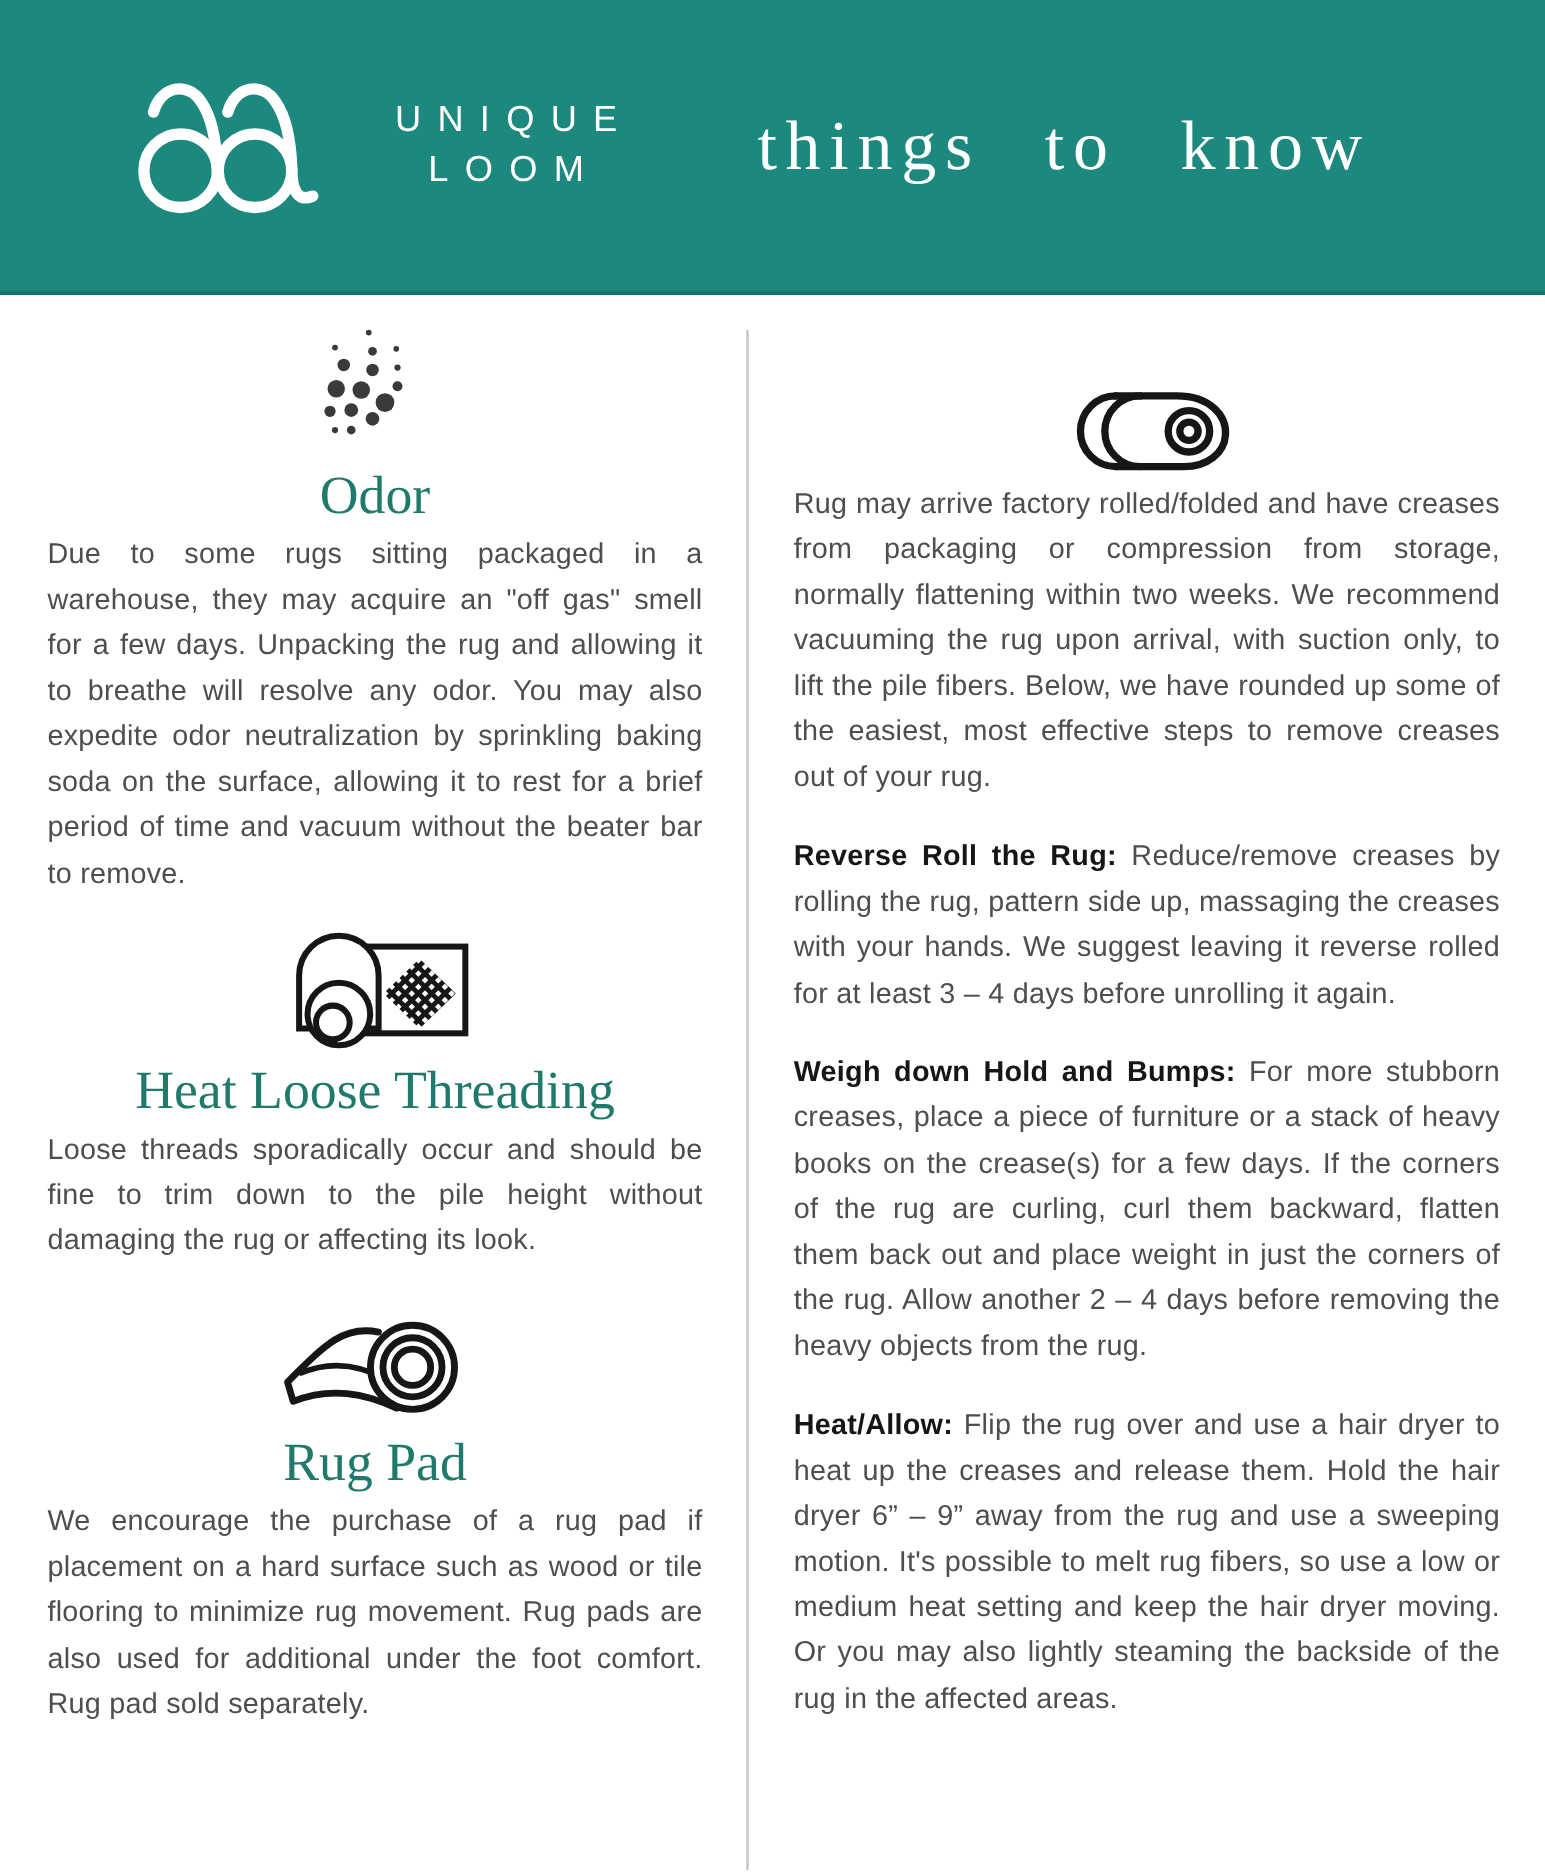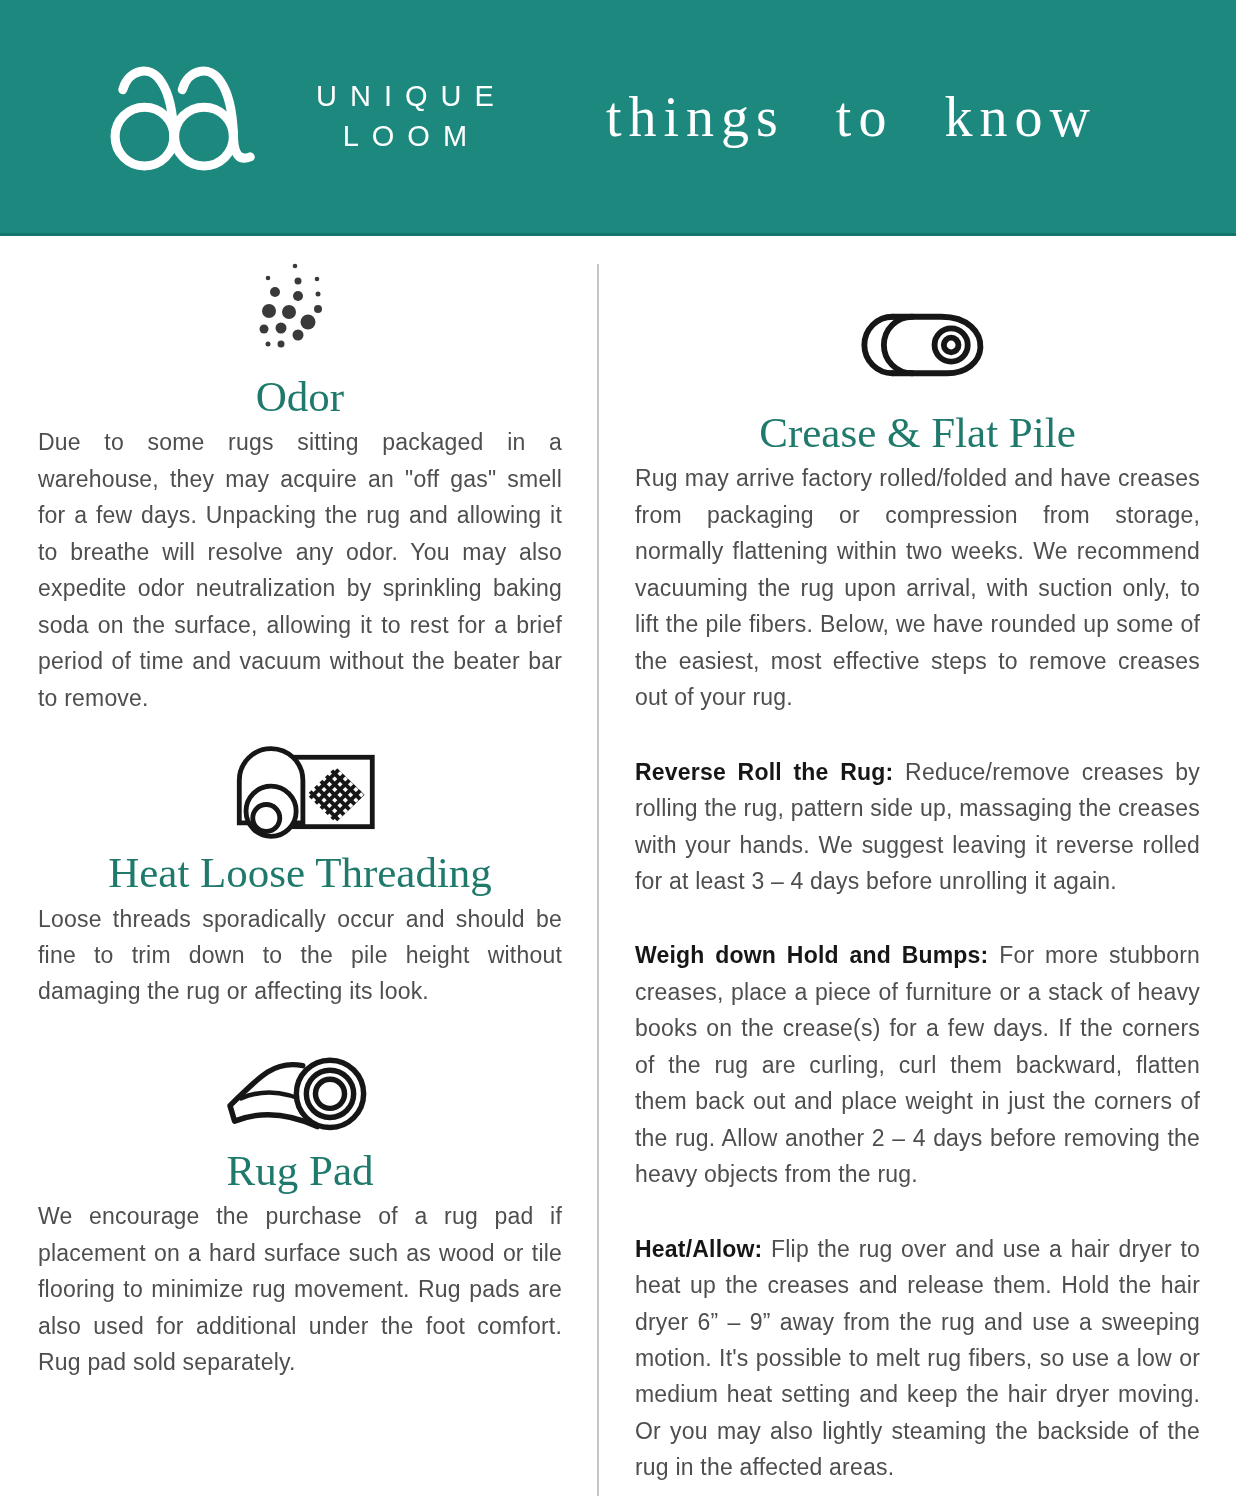--- a/index.html
+++ b/index.html
@@ -50,21 +50,21 @@
   .section-heading{
     font-family:"Liberation Serif",serif;color:var(--heading);
     font-size:43px;font-weight:normal;text-align:center;
     margin-top:4px;margin-bottom:3px;line-height:1.15;
   }
   p.body-text{
     color:var(--body);font-size:23px;line-height:1.585;
     text-align:justify;letter-spacing:0.2px;
   }
   p.body-text strong{color:var(--ink);font-weight:bold;}
-  .tip{margin-top:38px;}
+  .tip{margin-top:27px;}
   .crease-icon-row{margin-top:14px;}
   svg{display:block;}
 </style>
 </head>
 <body>
 
 <div class="header">
   <div class="logo-wrap">
     <svg class="logo-mark" viewBox="0 0 300 170" fill="none" stroke="#ffffff" stroke-width="13" stroke-linecap="round">
       <circle cx="75" cy="113" r="42"></circle>
@@ -157,21 +157,20 @@
 
     <div class="icon-row crease-icon-row">
       <svg width="140" height="78" viewBox="0 0 140 80" fill="none" stroke="#161616" stroke-width="6" stroke-linecap="round" stroke-linejoin="round">
         <path d="M 44 11 A 26 26 0 1 0 44 69"></path>
         <path d="M 64 11 A 26 26 0 1 0 64 69"></path>
         <path d="M 44 11 H 94 C 121 11 135 27 134 43 C 133 58 119 69 100 69 H 44"></path>
         <circle cx="104" cy="40" r="17"></circle>
         <circle cx="104" cy="40" r="7.5"></circle>
       </svg>
     </div>
-    <h2 class="section-heading" style="margin-top:24px;">Crease &amp; Flat Pile</h2>
     <p class="body-text">Rug may arrive factory rolled/folded and have creases from packaging or compression from storage, normally flattening within two weeks. We recommend vacuuming the rug upon arrival, with suction only, to lift the pile fibers. Below, we have rounded up some of the easiest, most effective steps to remove creases out of your rug.</p>
 
     <p class="body-text tip">
       <strong>Reverse Roll the Rug:</strong>
       <span>Reduce/remove creases by rolling the rug, pattern side up, massaging the creases with your hands. We suggest leaving it reverse rolled for at least 3 – 4 days before unrolling it again.</span>
     </p>
 
     <p class="body-text tip">
       <strong>Weigh down Hold and Bumps:</strong>
       <span>For more stubborn creases, place a piece of furniture or a stack of heavy books on the crease(s) for a few days. If the corners of the rug are curling, curl them backward, flatten them back out and place weight in just the corners of the rug. Allow another 2 – 4 days before removing the heavy objects from the rug.</span>

